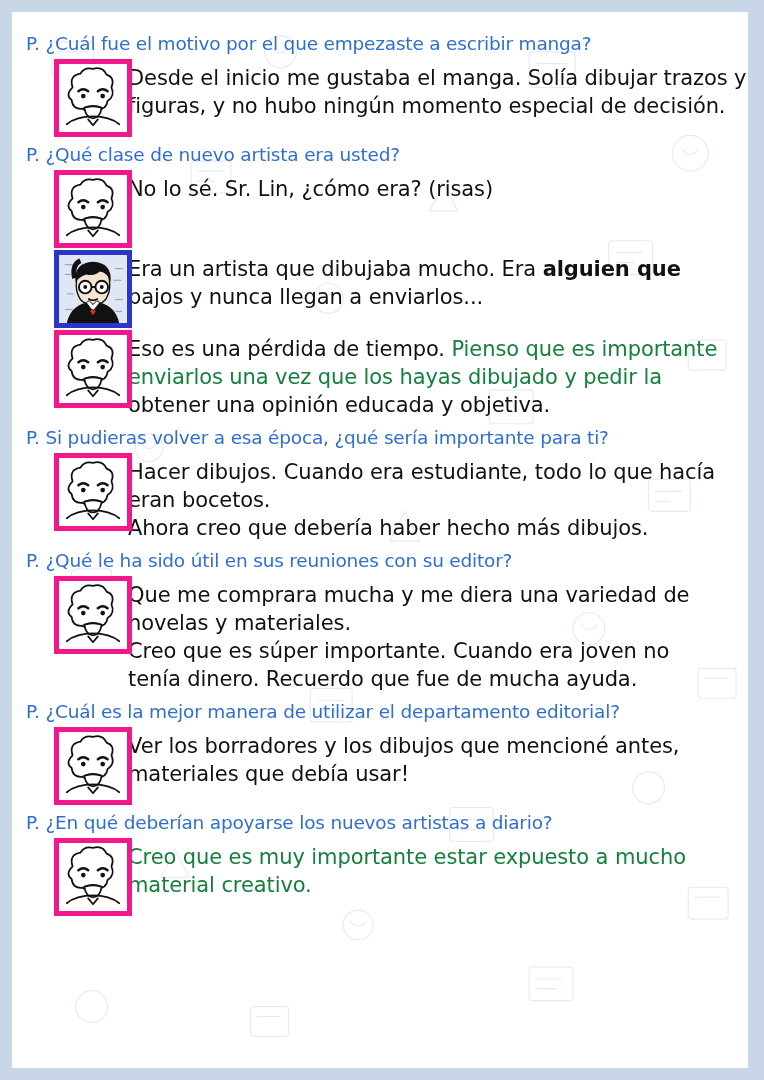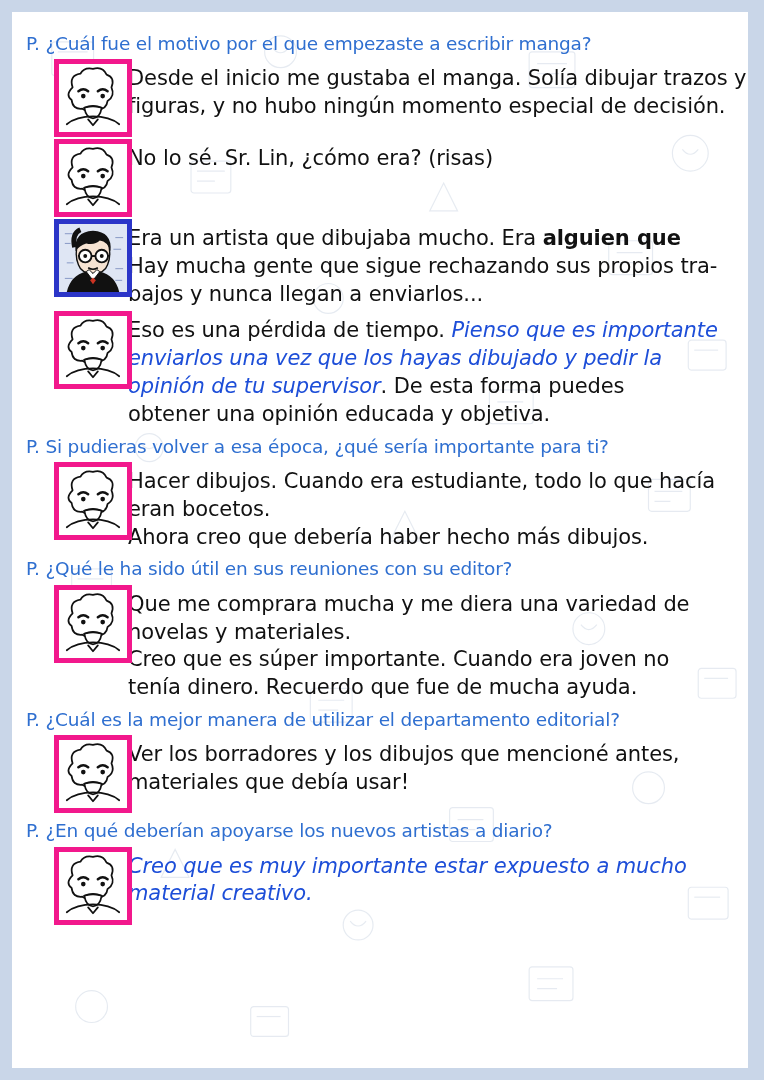--- a/index.html
+++ b/index.html
@@ -69,21 +69,21 @@
     padding-left: 14px;
   }
   .line {
     font-size: 21px;
     line-height: 1.33;
     color: #111111;
     letter-spacing: -0.1px;
     white-space: nowrap;
   }
   .bold { font-weight: bold; }
-  .red { color: #1d4ed8; font-style: italic; }
+  .red { color: #15803d; }
 </style>
 </head>
 <body>
 
 <div id="page">
 
   <svg id="bg-pattern" viewBox="0 0 740 1056" preserveAspectRatio="none">
     <g stroke="#b9c6d8" fill="none" stroke-width="1.2">
       <g transform="translate(40,30)">
         <rect x="0" y="0" width="42" height="34" rx="3"></rect>
@@ -201,20 +201,21 @@
       <path d="M30 57 l5 6 l5 -6"></path>
     </g>
   </svg>
           </div>
         </div>
         <div class="bubble-col">
           <div class="line"><span>Desde el inicio me gustaba el manga. Solía dibujar trazos y</span></div>
           <div class="line"><span>figuras, y no hubo ningún momento especial de decisión.</span></div>
         </div>
       </div>
+      <div class="question">P. ¿Qué clase de nuevo artista era usted?</div>
       <div class="exchange">
         <div class="avatar-col">
           <div class="avatar pink">
   <svg viewBox="0 0 70 70">
     <rect x="0" y="0" width="70" height="70" fill="#ffffff"></rect>
     <g stroke="#111" fill="none" stroke-width="1.8" stroke-linecap="round" stroke-linejoin="round">
       <path d="M14 24 q-4 -12 8 -14 q4 -7 13 -5 q10 -3 14 6 q9 3 5 13 q4 9 -4 14 q-1 9 -11 9 q-8 4 -15 -1 q-10 1 -11 -9 q-7 -5 1 -13 z"></path>
       <path d="M20 28 q5 -4 10 0" stroke-width="2.6"></path>
       <path d="M40 28 q5 -4 10 0" stroke-width="2.6"></path>
       <circle cx="25" cy="33" r="2.4" fill="#111" stroke="none"></circle>
@@ -251,21 +252,20 @@
       <path d="M30 45 q5 3 10 0" stroke="#111" stroke-width="1.6" fill="none"></path>
       <path d="M8 70 q4 -17 20 -21 l7 9 l7 -9 q16 4 20 21 z" fill="#111"></path>
       <path d="M28 49 l7 9 l7 -9 l-3 -2 l-4 4 l-4 -4 z" fill="#ffffff" stroke="#111" stroke-width="1"></path>
       <path d="M32 58 l3 4 l3 -4 l-3 -3 z" fill="#c32"></path>
     </g>
   </svg>
           </div>
         </div>
         <div class="bubble-col">
           <div class="line"><span>Era un artista que dibujaba mucho. Era </span><span class="bold">alguien que</span></div>
-          <div class="line"><span>Hay mucha gente que sigue rechazando sus propios tra-</span></div>
           <div class="line"><span>bajos y nunca llegan a enviarlos...</span></div>
         </div>
       </div>
       <div class="exchange">
         <div class="avatar-col">
           <div class="avatar pink">
   <svg viewBox="0 0 70 70">
     <rect x="0" y="0" width="70" height="70" fill="#ffffff"></rect>
     <g stroke="#111" fill="none" stroke-width="1.8" stroke-linecap="round" stroke-linejoin="round">
       <path d="M14 24 q-4 -12 8 -14 q4 -7 13 -5 q10 -3 14 6 q9 3 5 13 q4 9 -4 14 q-1 9 -11 9 q-8 4 -15 -1 q-10 1 -11 -9 q-7 -5 1 -13 z"></path>
@@ -277,21 +277,20 @@
       <path d="M26 45 q9 -3 18 0"></path>
       <path d="M8 62 q10 -8 27 -8 q17 0 27 8"></path>
       <path d="M30 57 l5 6 l5 -6"></path>
     </g>
   </svg>
           </div>
         </div>
         <div class="bubble-col">
           <div class="line"><span>Eso es una pérdida de tiempo. </span><span class="red">Pienso que es importante</span></div>
           <div class="line"><span class="red">enviarlos una vez que los hayas dibujado y pedir la</span></div>
-          <div class="line"><span class="red">opinión de tu supervisor</span><span>. De esta forma puedes</span></div>
           <div class="line"><span>obtener una opinión educada y objetiva.</span></div>
         </div>
       </div>
       <div class="question">P. Si pudieras volver a esa época, ¿qué sería importante para ti?</div>
       <div class="exchange">
         <div class="avatar-col">
           <div class="avatar pink">
   <svg viewBox="0 0 70 70">
     <rect x="0" y="0" width="70" height="70" fill="#ffffff"></rect>
     <g stroke="#111" fill="none" stroke-width="1.8" stroke-linecap="round" stroke-linejoin="round">

